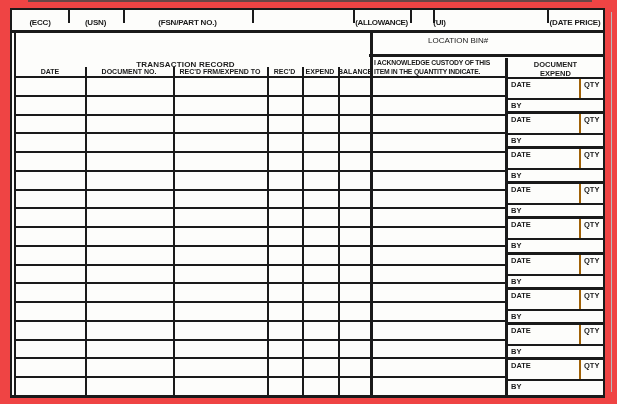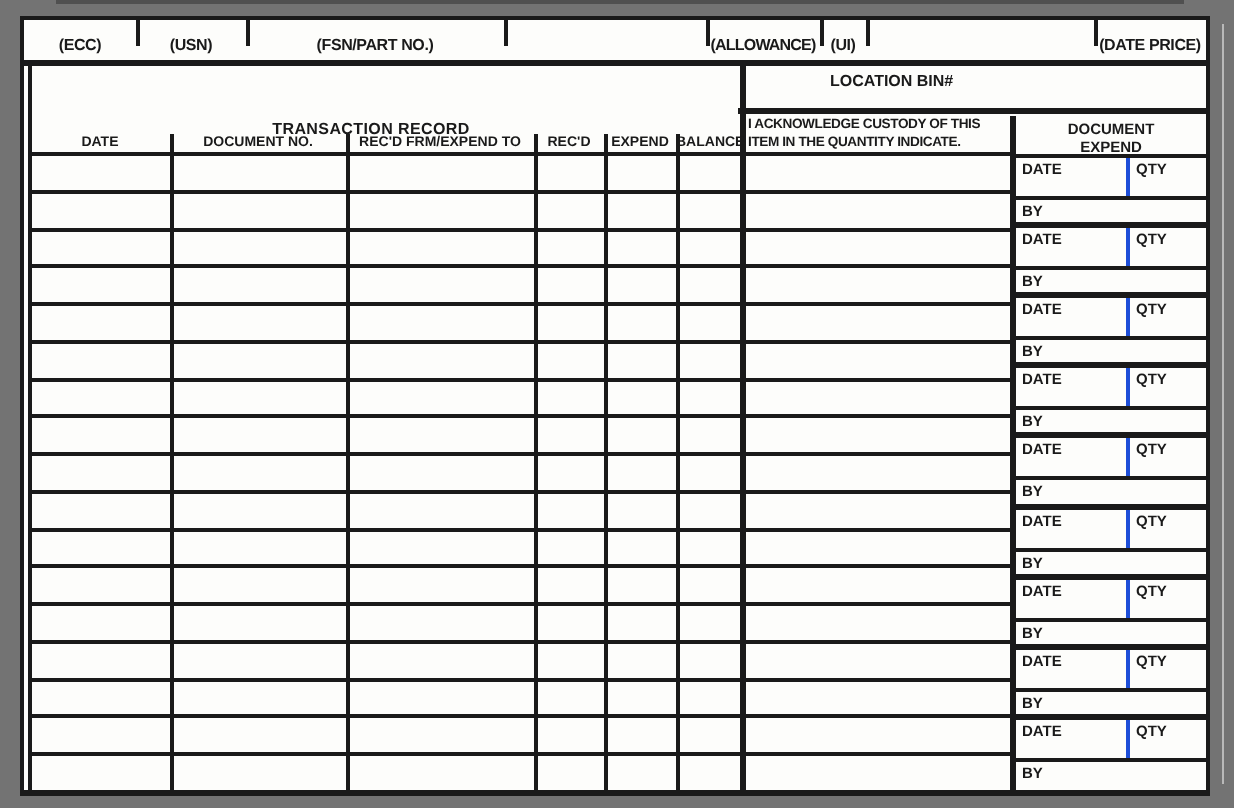--- a/index.html
+++ b/index.html
@@ -1,42 +1,42 @@
 <!DOCTYPE html>
 <html><head>
 <meta charset="utf-8">
 <style>
   * { margin:0; padding:0; box-sizing:border-box; }
   html,body { background:#ffffff; }
   body { font-family:"Liberation Sans", sans-serif; color:#1a1a1a; }
-  .canvas { position:relative; width:617px; height:404px; background:#737373; overflow:hidden; }
+  .canvas { position:relative; width:617px; height:404px; background:#ef4444; overflow:hidden; }
 
   
   .scan-top { position:absolute; left:28px; top:0; width:564px; height:2px; background:#474747; opacity:.8; }
   .scan-right { position:absolute; left:611px; top:12px; width:1px; height:380px; background:#b9b9b9; }
 
   
   .form-box { position:absolute; left:10px; top:8px; width:595px; height:390px;
               border:2px solid #1a1a1a; border-bottom-width:3px; background:#fdfdfb; }
   .form-box * { position:absolute; }
 
   
   .tick { top:0; width:2px; height:13px; background:#1a1a1a; }
   .tk1{left:56px}.tk2{left:111px}.tk3{left:240px}.tk4{left:341px}.tk5{left:398px}.tk6{left:421px}.tk7{left:535px}
   .tcell { top:8px; height:12px; font-size:8px; font-weight:600; text-align:center;
            white-space:nowrap; overflow:visible; letter-spacing:-0.2px; }
   .f0{left:0;width:56px}.f1{left:56px;width:55px}.f2{left:111px;width:129px}.f3{left:240px;width:101px}
-  .f4{left:341px;width:57px;letter-spacing:-0.4px}.f5{left:398px;width:23px}.f6{left:421px;width:114px}.f7{left:535px;right:0}
+  .f4{left:341px;width:57px;letter-spacing:-0.4px}.f5{left:416px;width:23px}.f6{left:421px;width:114px}.f7{left:535px;right:0}
 
   .hr-top { top:20px; left:0; right:0; height:3px; background:#1a1a1a; }
 
   
   .title-box { left:1px; top:24px; width:357px; height:23px; border:2px solid #1a1a1a;
                border-bottom-width:3px; font-size:8px; font-weight:bold; padding:5px 0 0 6px; white-space:nowrap; }
-  .loc-cell { left:355px; top:26px; font-size:8px; font-weight:bold; white-space:nowrap;padding-left:48px; }
+  .loc-cell { left:368px; top:26px; font-size:8px; font-weight:normal; white-space:nowrap;padding-left:48px; }
   .hr-loc { top:44px; left:357px; right:0; height:3px; background:#1a1a1a; }
 
   
   .v-main { left:358px; top:23px; bottom:0; width:3px; background:#1a1a1a; }   
   .v-inv  { left:493px; top:48px; bottom:0; width:3px; background:#1a1a1a; }   
   .v-inner-left { left:2px; top:20px; bottom:0; width:2px; background:#1a1a1a; }
 
   
   .tr-title { left:3px; top:50px; width:341px; height:9px; text-align:center;
               font-size:8px; font-weight:bold; letter-spacing:.2px; }
@@ -57,21 +57,21 @@
          line-height:8.5px; white-space:nowrap; letter-spacing:-0.2px; }
   .ack div { position:static; }
 
   
   .inv-head { left:496px; top:50px; right:0; height:19px; border-bottom:2px solid #1a1a1a;
               text-align:center; font-size:7.5px; font-weight:bold; line-height:8.5px; padding-top:1px; }
   .inv-blocks { left:496px; top:69px; right:0; bottom:0; display:flex; flex-direction:column; }
   .inv-blocks .inv-block { position:relative; flex:1; display:flex; flex-direction:column; }
   .inv-blocks .inv-date { position:relative; height:21px; border-bottom:2px solid #1a1a1a; display:flex; }
   .inv-blocks .inv-date .d-spc { position:relative; flex:1; }
-  .inv-blocks .q-cell { position:relative; width:40px; border-left:2px solid #1d4ed8; }
+  .inv-blocks .q-cell { position:relative; width:24px; border-left:2px solid #a16207; }
   .inv-blocks .inv-by { position:relative; flex:1; border-bottom:3px solid #1a1a1a; }
   .inv-blocks .inv-block:last-child .inv-by { border-bottom:none; }
   .inv-blocks .lbl { position:absolute; left:3px; top:1px; font-size:7.5px; font-weight:bold; white-space:nowrap; }
 </style>
 </head>
 <body>
 
 <div class="canvas">
   <div class="scan-top"></div>
   <div class="scan-right"></div>

